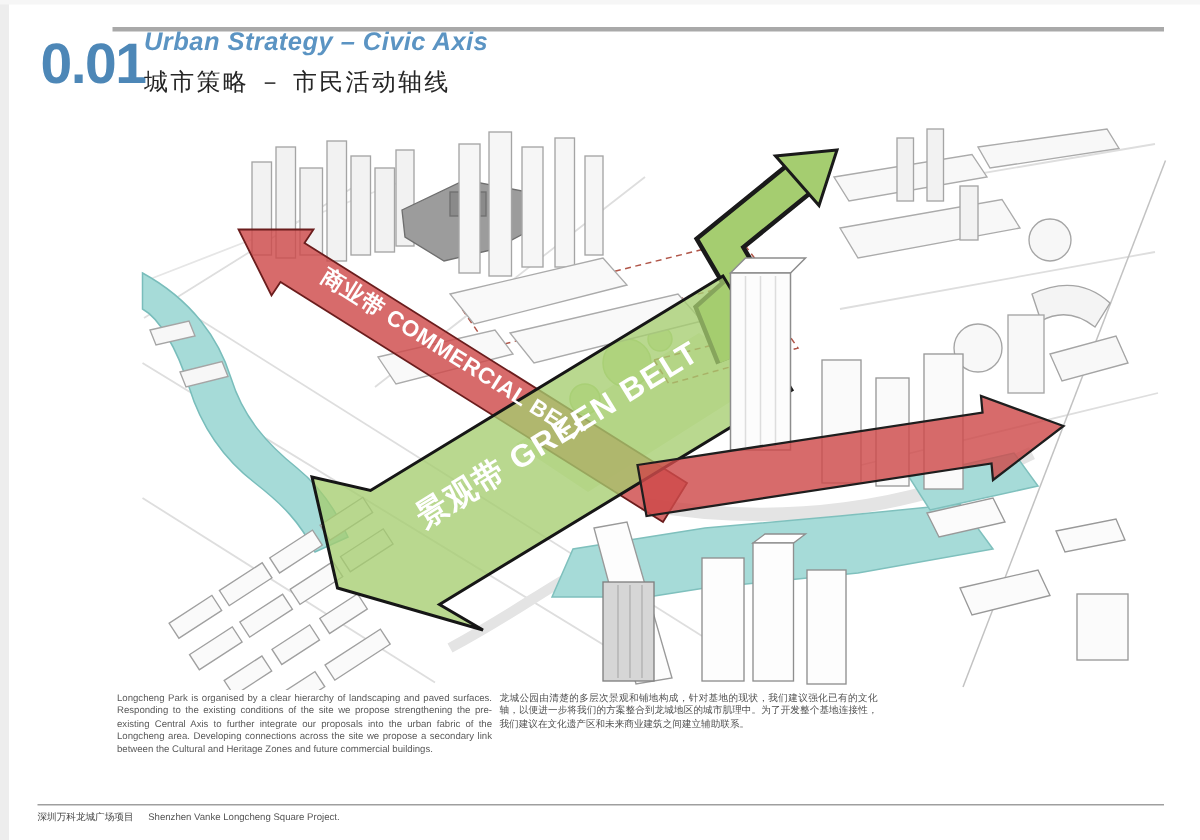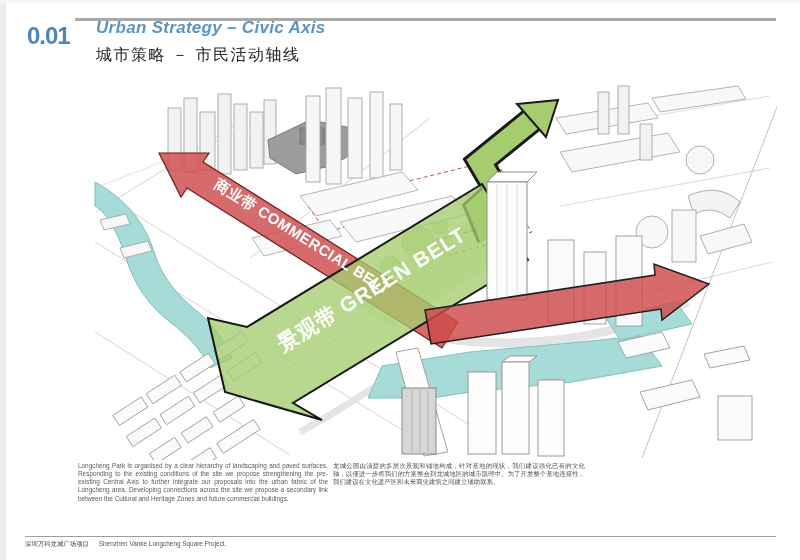--- a/index.html
+++ b/index.html
@@ -3,21 +3,21 @@
 <meta charset="utf-8">
 <style>
   html,body{margin:0;padding:0;background:#fff;}
   .slide{position:relative;width:800px;height:560px;background:#ffffff;overflow:hidden;
          font-family:"Liberation Sans",sans-serif;}
   .edge-left{position:absolute;left:0;top:0;width:6px;height:560px;background:#ededed;}
   .edge-top{position:absolute;left:0;top:0;width:800px;height:3px;background:#f6f6f6;}
 
   
   .header-rule{position:absolute;left:75px;top:18px;width:701px;height:3px;background:#a9a9a9;}
-  .sec-num{position:absolute;left:27px;top:22px;font-size:24px;font-weight:bold;
+  .sec-num{position:absolute;left:27px;top:22px;font-size:38px;font-weight:bold;
            letter-spacing:-1px;color:#4d87b7;}
   .title-en{position:absolute;left:96px;top:18px;font-size:17px;font-weight:bold;
             font-style:italic;color:#5b94c3;letter-spacing:.3px;}
   .title-cn{position:absolute;left:96px;top:45px;font-size:16px;font-weight:normal;
             color:#262626;letter-spacing:1.5px;}
 
   
   .diagram{position:absolute;left:90px;top:82px;width:695px;height:378px;}
   .diagram text{font-family:"Liberation Sans",sans-serif;font-weight:bold;fill:#ffffff;}
   .lbl-commercial{font-size:15px;letter-spacing:.5px;}

